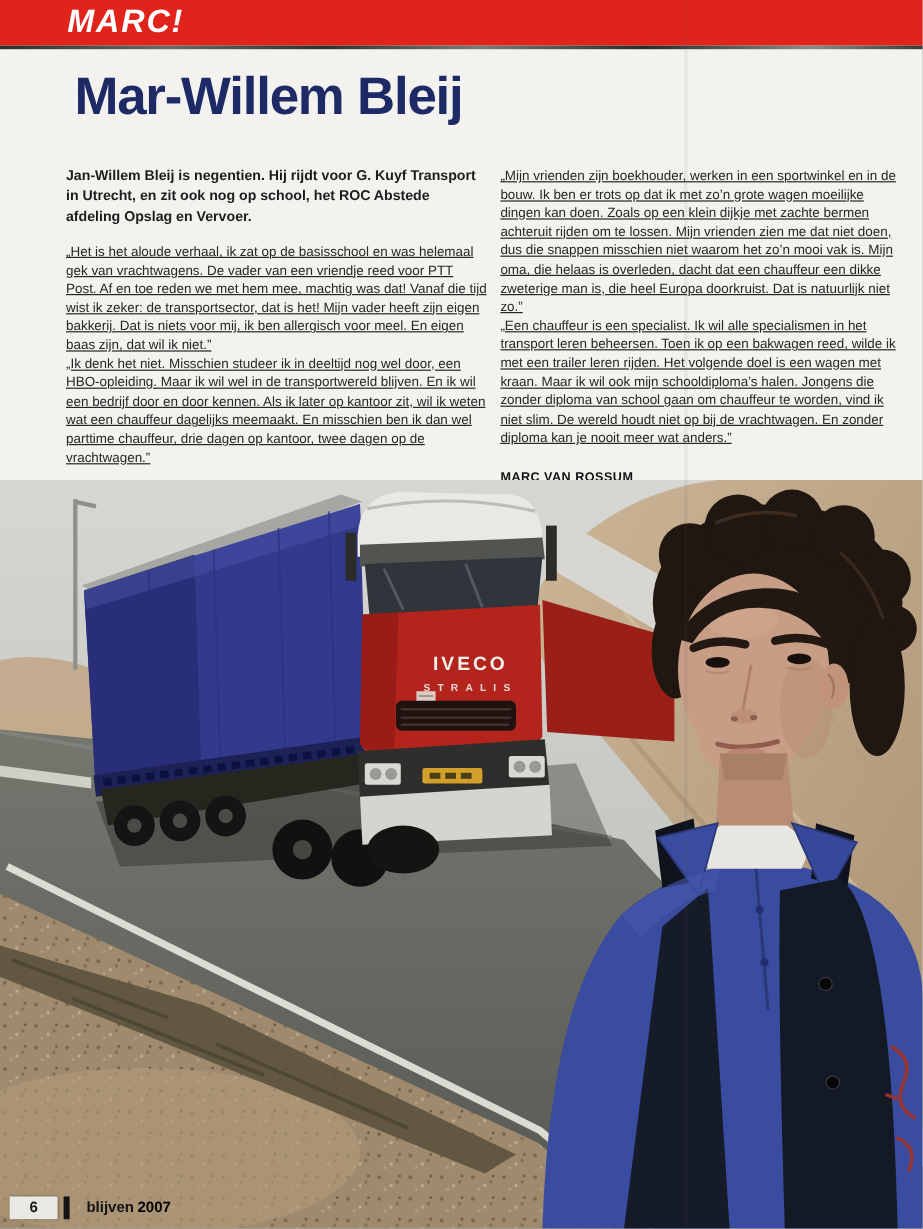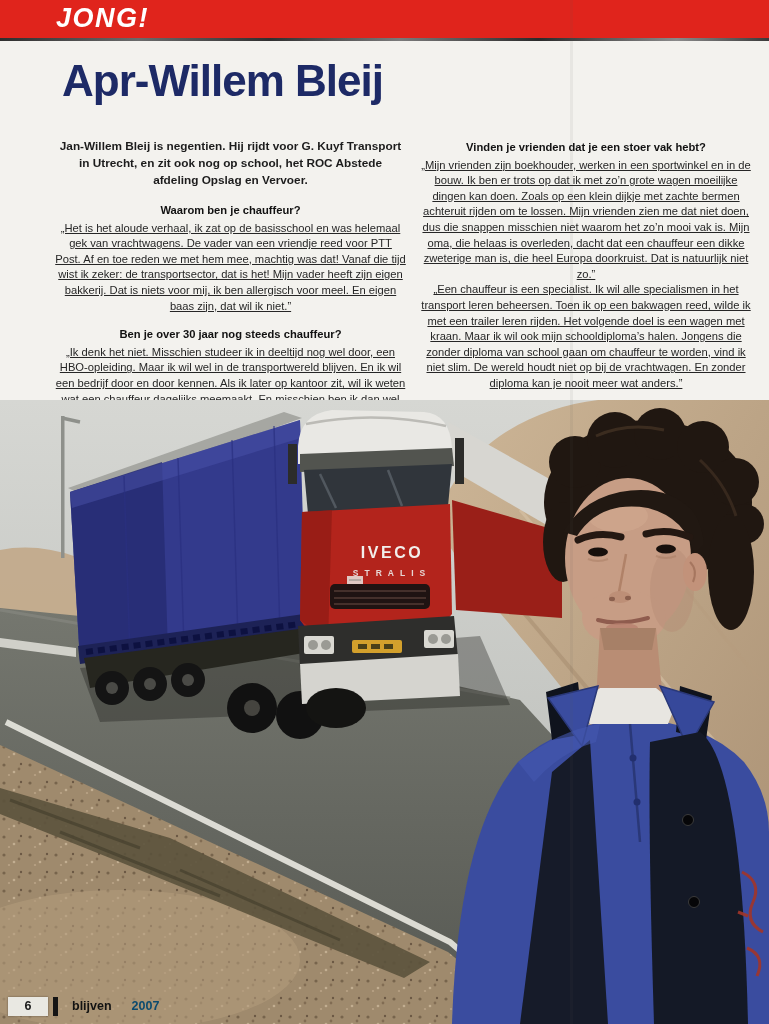--- a/index.html
+++ b/index.html
@@ -7,59 +7,56 @@
   .page{position:relative;width:769px;height:1024px;background:#f3f2ee;overflow:hidden;margin:0 auto;}
   
   .redbar{position:absolute;left:0;top:0;width:769px;height:38px;background:#e0241c;}
   .redbar-underline{position:absolute;left:0;top:38px;width:769px;height:3px;
     background:linear-gradient(90deg,#2e2e2e 0%,#6a6a6a 18%,#303030 35%,#7a7a7a 52%,#2b2b2b 70%,#8a8a8a 88%,#3a3a3a 100%);}
   .jong{position:absolute;left:56px;top:3px;color:#ffffff;font-size:27px;font-weight:800;letter-spacing:1.5px;font-style:italic;}
   .crease{position:absolute;left:570px;top:0;width:3px;height:100%;background:rgba(90,90,90,0.08);z-index:40;}
   
   .title{position:absolute;left:62px;top:56px;color:#1d2a66;font-size:44px;font-weight:800;letter-spacing:-1px;}
   
-  .col{position:absolute;color:#262626;font-size:11.2px;line-height:15.6px;text-align:center;}
+  .col{position:absolute;color:#262626;font-size:11.2px;line-height:15.6px;}
   .col-left{left:55px;top:138px;width:351px;}
   .col-right{left:417px;top:140px;width:338px;}
   .intro{font-weight:bold;font-size:11.8px;line-height:17px;margin:0 0 14px 0;color:#1c1c1c;}
   .q{font-weight:bold;margin:13px 0 2px 0;color:#111;}
   .a{margin:0;text-decoration:underline;}
   .byline{font-weight:bold;font-size:10.5px;letter-spacing:0.4px;margin-top:17px;color:#111;}
   
   .photo{position:absolute;left:0;top:400px;width:614px;height:624px;}
   .photo svg{display:block;}
   
   .footer{position:absolute;left:0;top:995px;height:22px;width:300px;z-index:50;}
   .pagenum-box{position:absolute;left:8px;top:2px;width:40px;height:19px;background:#e9e8e2;
     box-shadow:0 0 2px rgba(0,0,0,.4);text-align:center;font-weight:bold;font-size:12.5px;color:#1a1a1a;line-height:19px;}
   .footer-bar{position:absolute;left:53px;top:2px;width:5px;height:19px;background:#141414;}
   .issue{position:absolute;left:72px;top:4px;font-size:12.5px;font-weight:bold;color:#121212;}
-  .issue .year{color:#0c4a6e;font-weight:bold;margin-left:20px;}
+  .issue .year{color:#000000;font-weight:bold;margin-left:3px;}
 </style>
 </head>
 <body>
 
 <div class="page">
 
   <div class="redbar"></div>
-  <div class="jong">JONG!</div>
+  <div class="jong">MARC!</div>
   <div class="redbar-underline"></div>
 
-  <div class="title">Apr-Willem Bleij</div>
+  <div class="title">Mar-Willem Bleij</div>
 
   <div class="col col-left">
     <p class="intro">Jan-Willem Bleij is negentien. Hij rijdt voor G. Kuyf Transport in Utrecht, en zit ook nog op school, het ROC Abstede afdeling Opslag en Vervoer.</p>
-    <p class="q">Waarom ben je chauffeur?</p>
     <p class="a">„Het is het aloude verhaal, ik zat op de basisschool en was helemaal gek van vrachtwagens. De vader van een vriendje reed voor PTT Post. Af en toe reden we met hem mee, machtig was dat! Vanaf die tijd wist ik zeker: de transportsector, dat is het! Mijn vader heeft zijn eigen bakkerij. Dat is niets voor mij, ik ben allergisch voor meel. En eigen baas zijn, dat wil ik niet.”</p>
-    <p class="q">Ben je over 30 jaar nog steeds chauffeur?</p>
     <p class="a">„Ik denk het niet. Misschien studeer ik in deeltijd nog wel door, een HBO-opleiding. Maar ik wil wel in de transportwereld blijven. En ik wil een bedrijf door en door kennen. Als ik later op kantoor zit, wil ik weten wat een chauffeur dagelijks meemaakt. En misschien ben ik dan wel parttime chauffeur, drie dagen op kantoor, twee dagen op de vrachtwagen.”</p>
   </div>
 
   <div class="col col-right">
-    <p class="q" style="margin-top:0">Vinden je vrienden dat je een stoer vak hebt?</p>
     <p class="a">„Mijn vrienden zijn boekhouder, werken in een sportwinkel en in de bouw. Ik ben er trots op dat ik met zo’n grote wagen moeilijke dingen kan doen. Zoals op een klein dijkje met zachte bermen achteruit rijden om te lossen. Mijn vrienden zien me dat niet doen, dus die snappen misschien niet waarom het zo’n mooi vak is. Mijn oma, die helaas is overleden, dacht dat een chauffeur een dikke zweterige man is, die heel Europa doorkruist. Dat is natuurlijk niet zo.”</p>
     <p class="a">„Een chauffeur is een specialist. Ik wil alle specialismen in het transport leren beheersen. Toen ik op een bakwagen reed, wilde ik met een trailer leren rijden. Het volgende doel is een wagen met kraan. Maar ik wil ook mijn schooldiploma’s halen. Jongens die zonder diploma van school gaan om chauffeur te worden, vind ik niet slim. De wereld houdt niet op bij de vrachtwagen. En zonder diploma kan je nooit meer wat anders.”</p>
     <p class="byline">MARC VAN ROSSUM</p>
   </div>
 
   <div class="photo">
     <svg width="769" height="624" viewBox="0 0 769 624" preserveAspectRatio="none">
       <defs>
         <linearGradient id="sky" x1="0" y1="0" x2="0" y2="1">
           <stop offset="0" stop-color="#d6d7d3"></stop>

